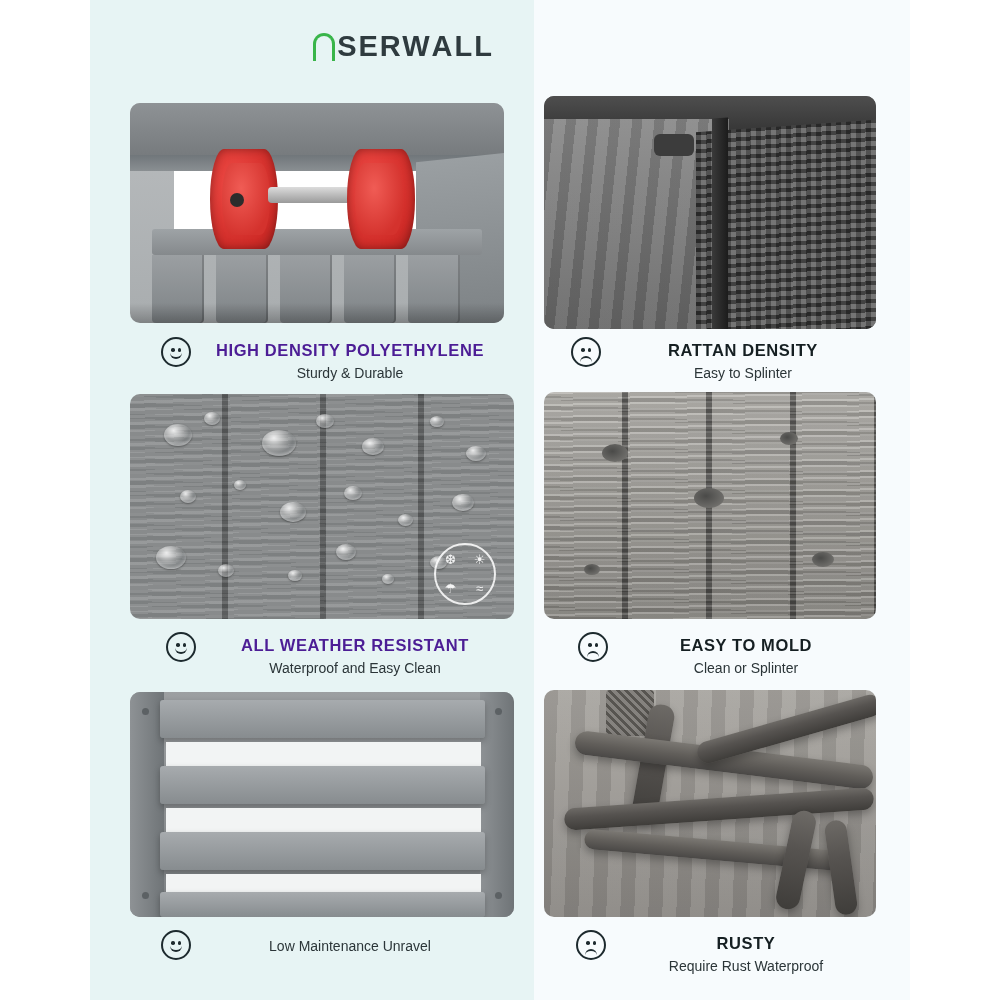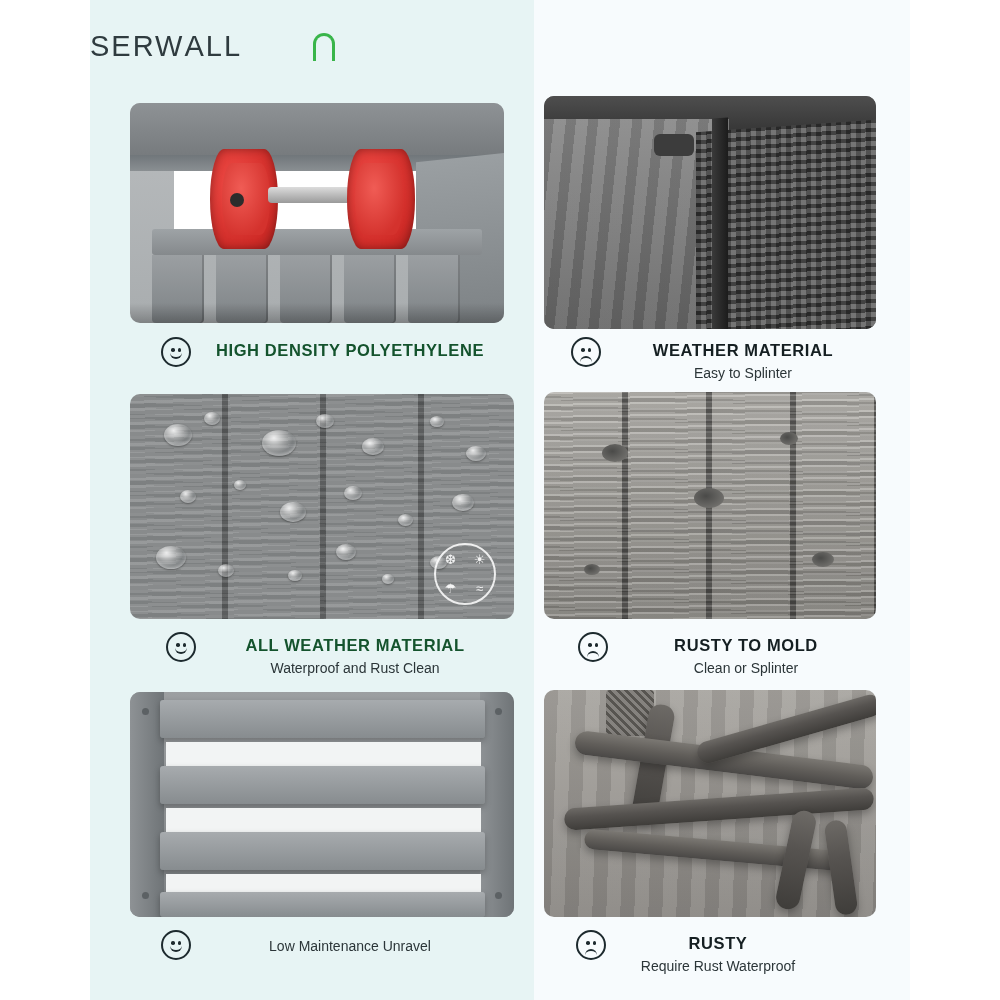--- a/index.html
+++ b/index.html
@@ -35,23 +35,23 @@
     top: 0;
     width: 376px;
     height: 1000px;
     background: #f7fbfd;
   }
   .brand {
     position: absolute;
     left: 90px;
     top: 30px;
     width: 404px;
-    text-align: left;
+    text-align: right;
     font-size: 29px;
-    font-weight: normal;
+    font-weight: bold;
     letter-spacing: 2px;
     color: #2f3b3f;
   }
   .brand .a-accent {
     display: inline-block;
     position: relative;
     color: #2f3b3f;
   }
   .brand .a-accent::after {
     content: "";
@@ -106,21 +106,21 @@
     font-weight: bold;
     letter-spacing: 0.6px;
     line-height: 20px;
   }
   .caption .sub {
     font-size: 14px;
     color: #2b3538;
     line-height: 20px;
     margin-top: 3px;
   }
-  .left .title { color: #14532d; }
+  .left .title { color: #4c1d95; }
   .right .title { color: #151f22; }
 
   
   .face {
     position: absolute;
     width: 30px;
     height: 30px;
     border-radius: 50%;
     border: 2px solid #1d2a2e;
     box-sizing: border-box;
@@ -394,38 +394,39 @@
     <div class="bottom-shadow"></div>
   </div>
 
   <div class="face smile" style="left:161px; top:337px;">
     <span class="eye l"></span>
     <span class="eye r"></span>
     <span class="mouth"></span>
   </div>
   <div class="caption left" style="left:200px; top:340px; width:300px;">
     <div class="title">HIGH DENSITY POLYETHYLENE</div>
+    <div class="sub">Sturdy &amp; Durable</div>
   </div>
 
   <div class="photo rattan" style="left:544px; top:96px; width:332px; height:233px;">
     <div class="frame-top"></div>
     <div class="frame-edge"></div>
     <div class="ground"></div>
     <div class="weave"></div>
     <div class="weave-edge"></div>
     <div class="cap"></div>
   </div>
 
   <div class="face frown" style="left:571px; top:337px;">
     <span class="eye l"></span>
     <span class="eye r"></span>
     <span class="mouth"></span>
   </div>
   <div class="caption right" style="left:608px; top:340px; width:270px;">
-    <div class="title">WEATHER MATERIAL</div>
+    <div class="title">RATTAN DENSITY</div>
     <div class="sub">Easy to Splinter</div>
   </div>
 
   <div class="photo weather" style="left:130px; top:394px; width:384px; height:225px;">
     <div class="woodgrain"></div>
     <div class="drop" style="left:34px; top:30px; width:28px; height:22px;"></div>
     <div class="drop" style="left:74px; top:18px; width:16px; height:13px;"></div>
     <div class="drop" style="left:132px; top:36px; width:34px; height:26px;"></div>
     <div class="drop" style="left:186px; top:20px; width:18px; height:14px;"></div>
     <div class="drop" style="left:232px; top:44px; width:22px; height:17px;"></div>
@@ -450,40 +451,40 @@
       <span>≈</span>
     </div>
   </div>
 
   <div class="face smile" style="left:166px; top:632px;">
     <span class="eye l"></span>
     <span class="eye r"></span>
     <span class="mouth"></span>
   </div>
   <div class="caption left" style="left:205px; top:635px; width:300px;">
-    <div class="title">ALL WEATHER MATERIAL</div>
-    <div class="sub">Waterproof and Rust Clean</div>
+    <div class="title">ALL WEATHER RESISTANT</div>
+    <div class="sub">Waterproof and Easy Clean</div>
   </div>
 
   <div class="photo mold" style="left:544px; top:392px; width:332px; height:227px;">
     <div class="grain"></div>
     <div class="knot" style="left:58px; top:52px; width:26px; height:18px;"></div>
     <div class="knot" style="left:150px; top:96px; width:30px; height:20px;"></div>
     <div class="knot" style="left:236px; top:40px; width:18px; height:13px;"></div>
     <div class="knot" style="left:268px; top:160px; width:22px; height:15px;"></div>
     <div class="knot" style="left:40px; top:172px; width:16px; height:11px;"></div>
   </div>
 
   <div class="face frown" style="left:578px; top:632px;">
     <span class="eye l"></span>
     <span class="eye r"></span>
     <span class="mouth"></span>
   </div>
   <div class="caption right" style="left:616px; top:635px; width:260px;">
-    <div class="title">RUSTY TO MOLD</div>
+    <div class="title">EASY TO MOLD</div>
     <div class="sub">Clean or Splinter</div>
   </div>
 
   <div class="photo rustfree" style="left:130px; top:692px; width:384px; height:225px;">
     <div class="post" style="left:0;"></div>
     <div class="post" style="right:0;"></div>
     <div class="board" style="top:8px;"></div>
     <div class="whitegap" style="top:50px;"></div>
     <div class="board" style="top:74px;"></div>
     <div class="whitegap" style="top:116px;"></div>
@@ -514,18 +515,18 @@
     <div class="tube light" style="left:40px; top:150px; width:260px; height:20px; transform:rotate(5deg);"></div>
     <div class="tube" style="left:240px; top:120px; width:24px; height:100px; transform:rotate(12deg);"></div>
     <div class="tube" style="left:286px; top:130px; width:22px; height:95px; transform:rotate(-8deg);"></div>
   </div>
 
   <div class="face frown" style="left:576px; top:930px;">
     <span class="eye l"></span>
     <span class="eye r"></span>
     <span class="mouth"></span>
   </div>
-  <div class="caption right" style="left:586px; top:933px; width:264px;">
+  <div class="caption right" style="left:614px; top:933px; width:264px;">
     <div class="title">RUSTY</div>
     <div class="sub">Require Rust Waterproof</div>
   </div>
 
 </div>
 
 </body></html>

